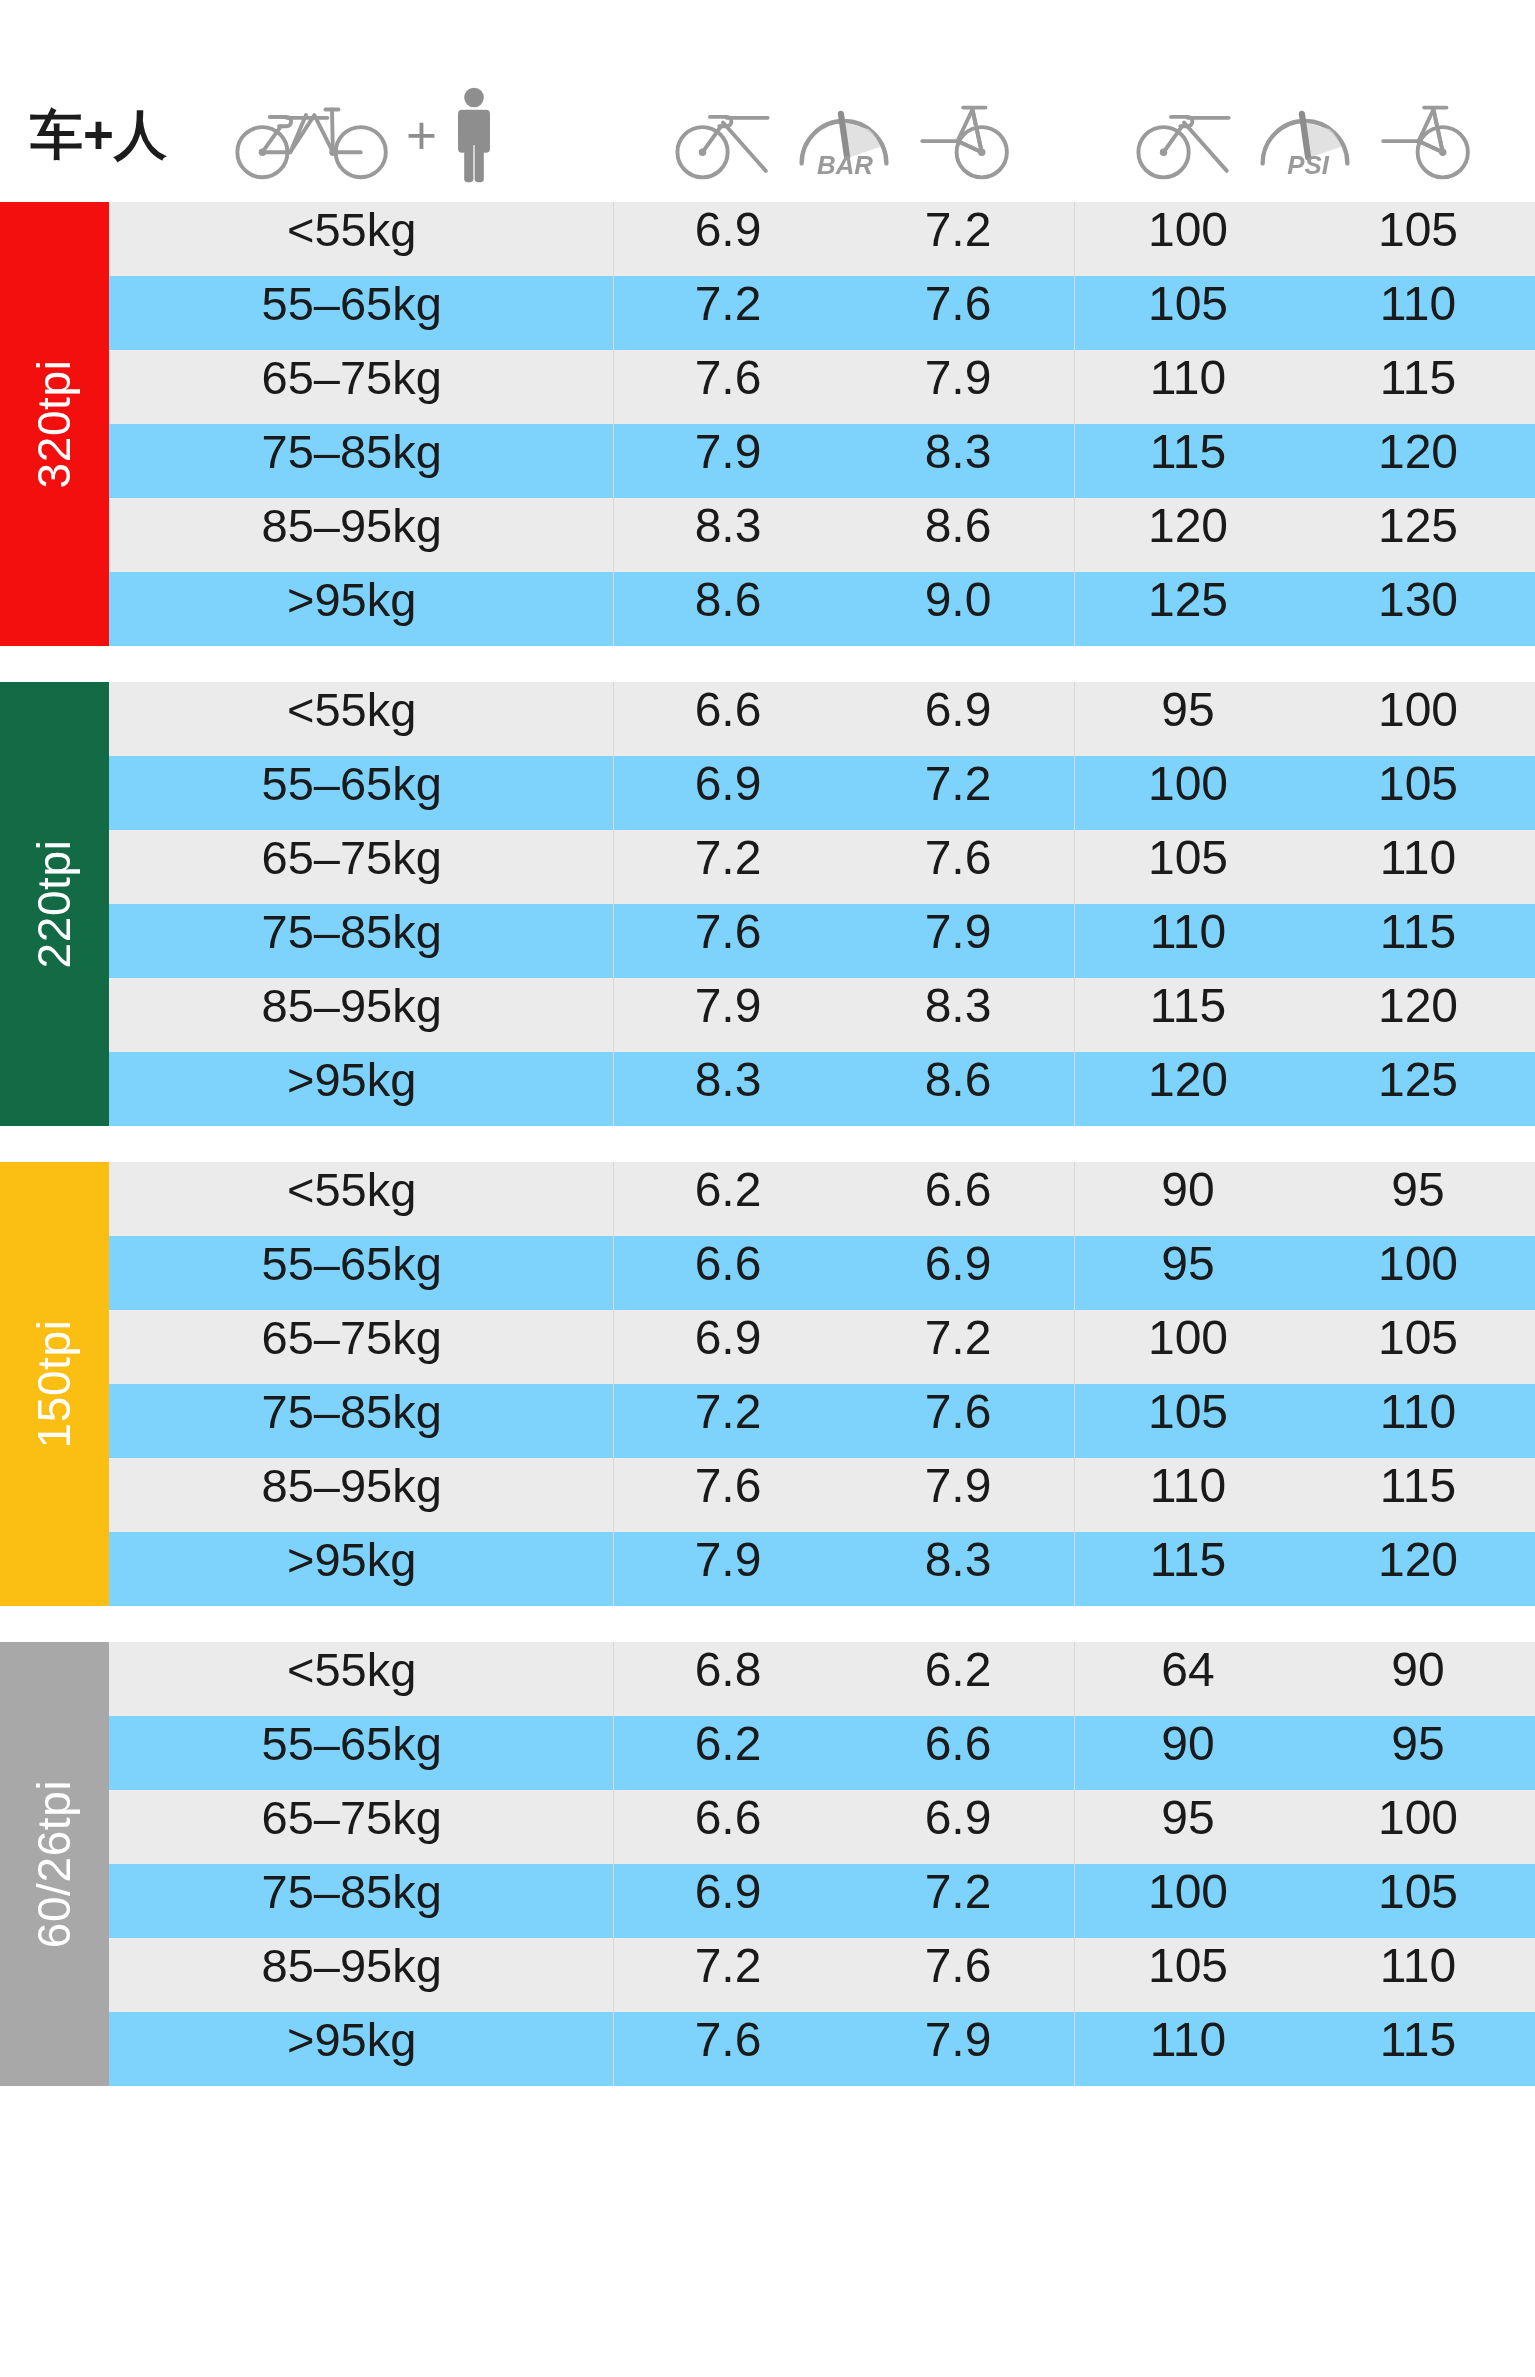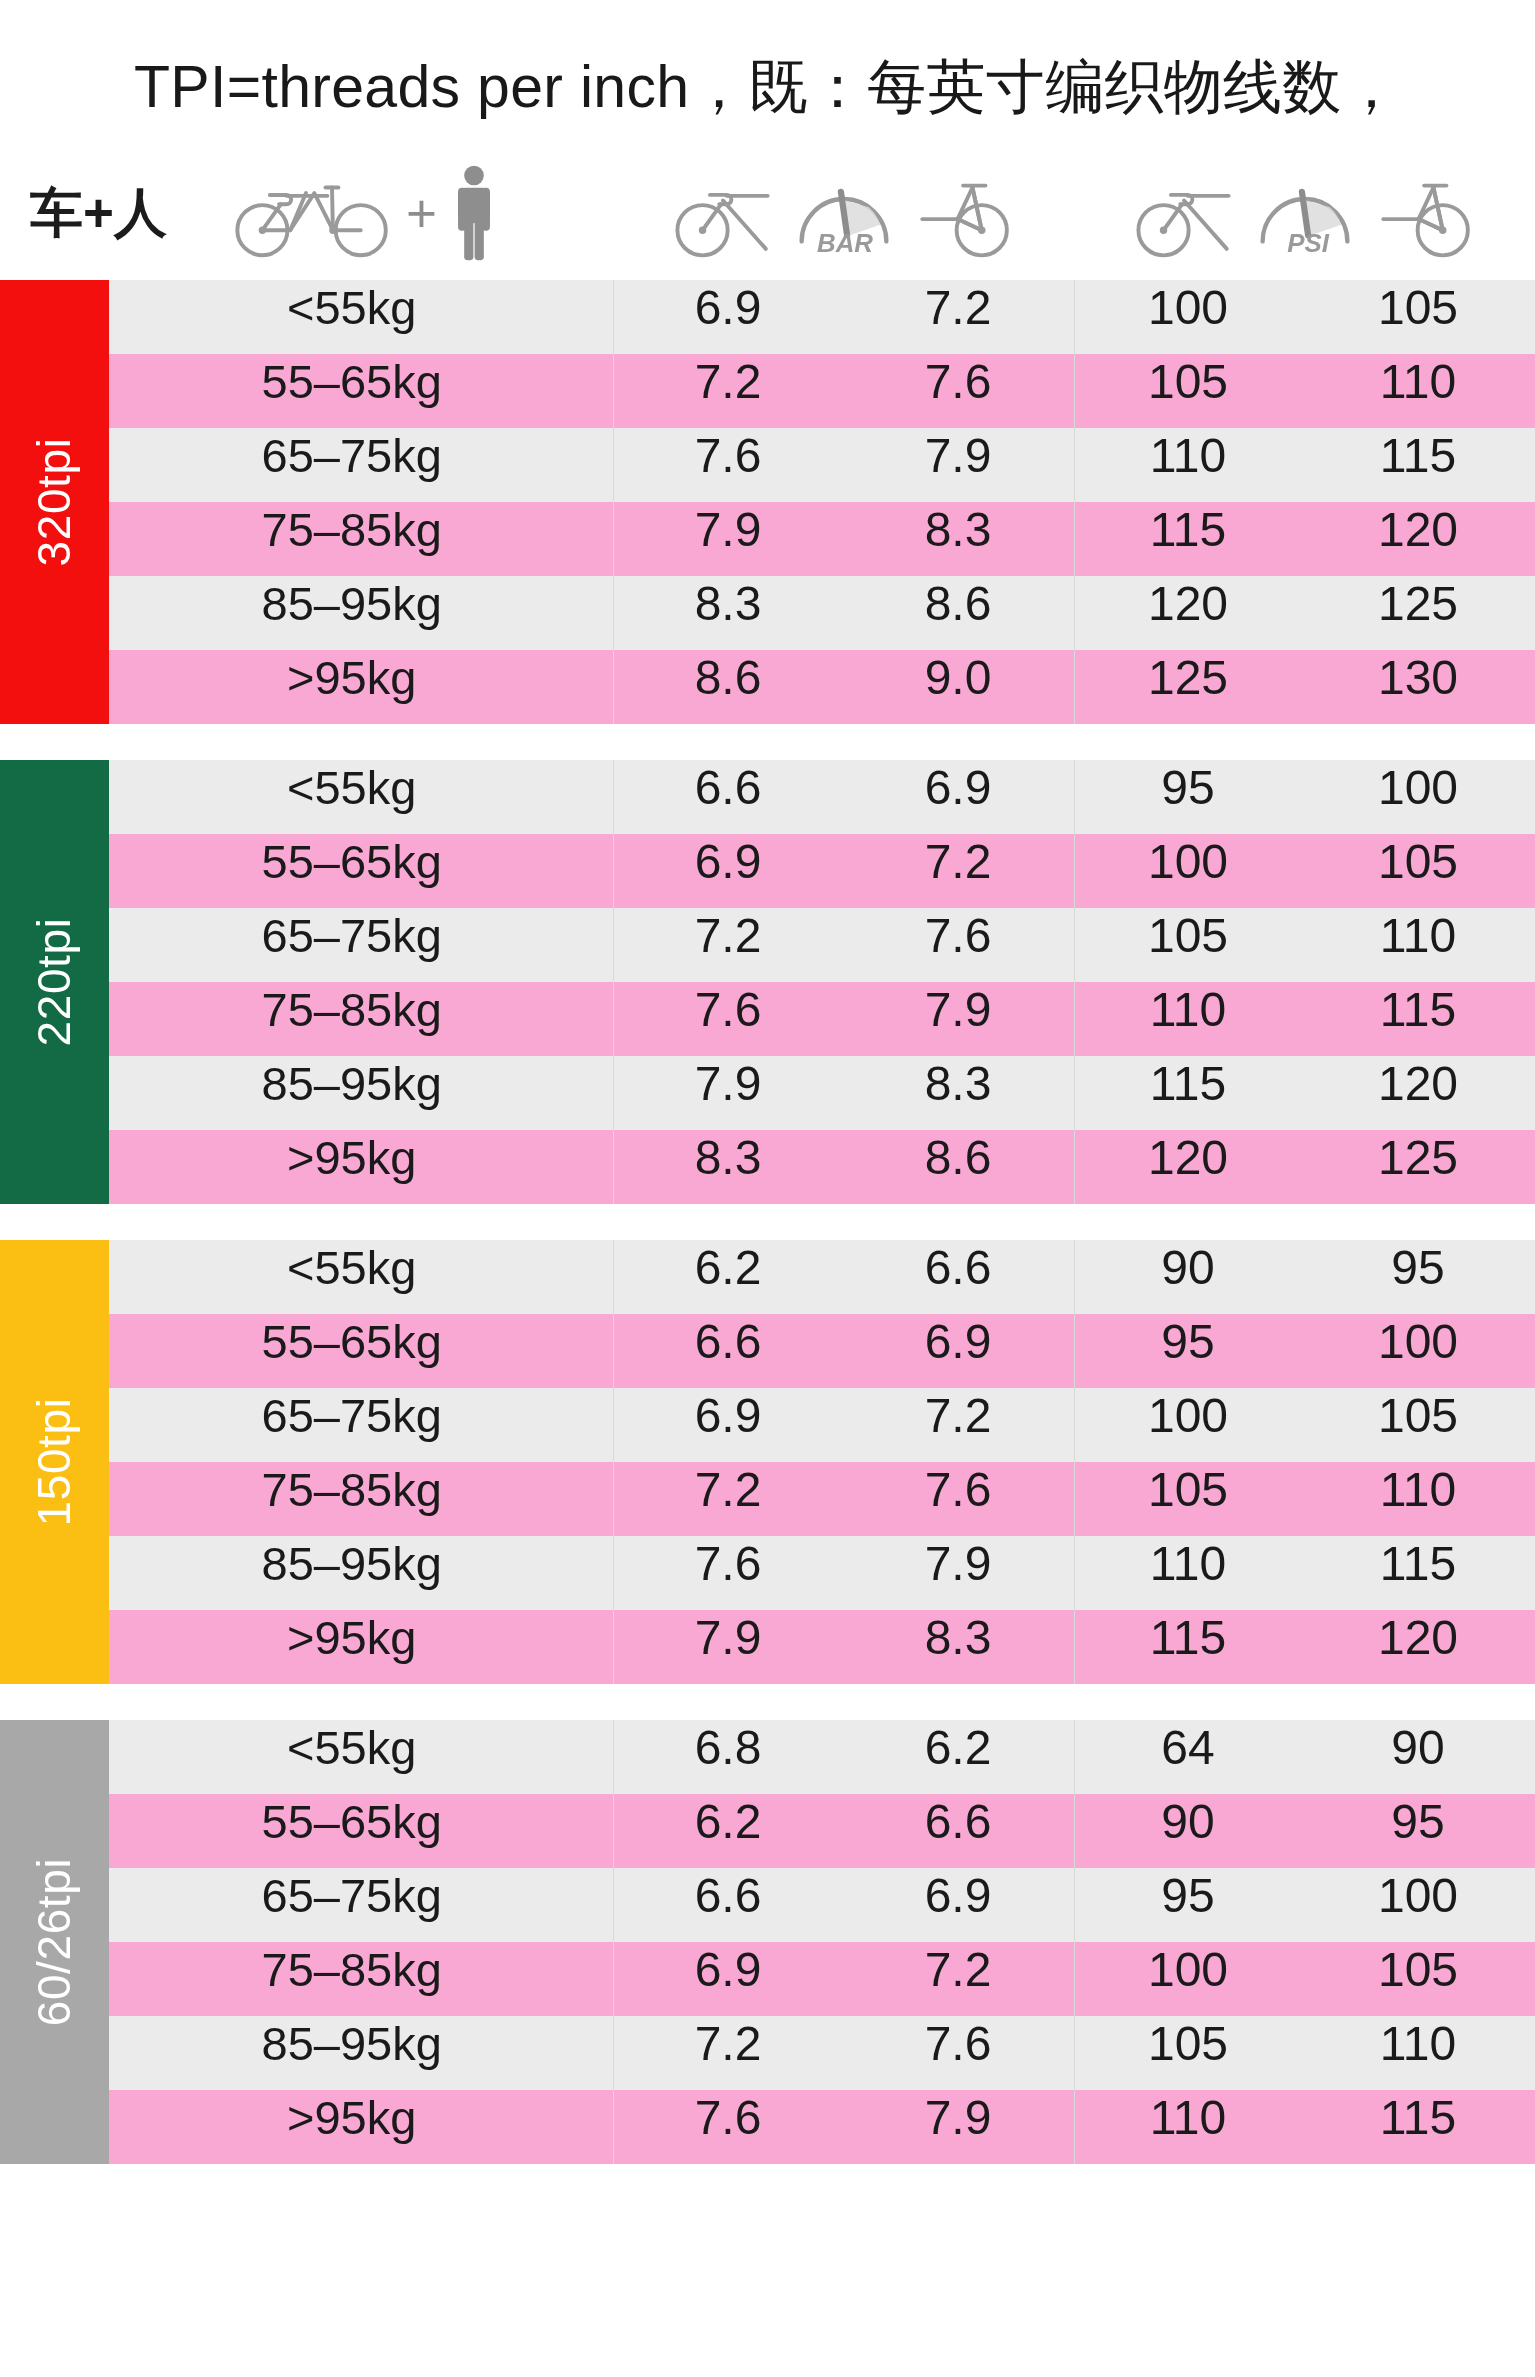--- a/index.html
+++ b/index.html
@@ -97,21 +97,21 @@
   }
   .rows{flex:1 1 auto;}
 
   .drow{
     display:flex;
     align-items:flex-start;
     height:74px;
     position:relative;
   }
   .drow.odd{background:#ebebeb;}
-  .drow.even{background:#f9a8d4;}
+  .drow.even{background:#7dd3fc;}
 
   .c-weight{
     flex:0 0 504px;
     width:504px;
     text-align:center;
     font-size:47px;
     color:#1a1a1a;
     box-sizing:border-box;
     padding-right:18.6px;
   }
@@ -134,21 +134,20 @@
   }
   .divider.d1{left:504px;}
   .divider.d2{left:965px;}
 </style>
 </head>
 <body>
 
 <div class="page">
 
   <div class="title-block">
-    <div class="title-line">TPI=threads per inch，既：每英寸编织物线数，</div>
   </div>
 
   <div class="header-row">
 
     <div class="hdr-label-cell">
       <span class="hdr-label">车+人</span>
     </div>
 
     <div class="hdr-bikeman-cell">
       <span>

